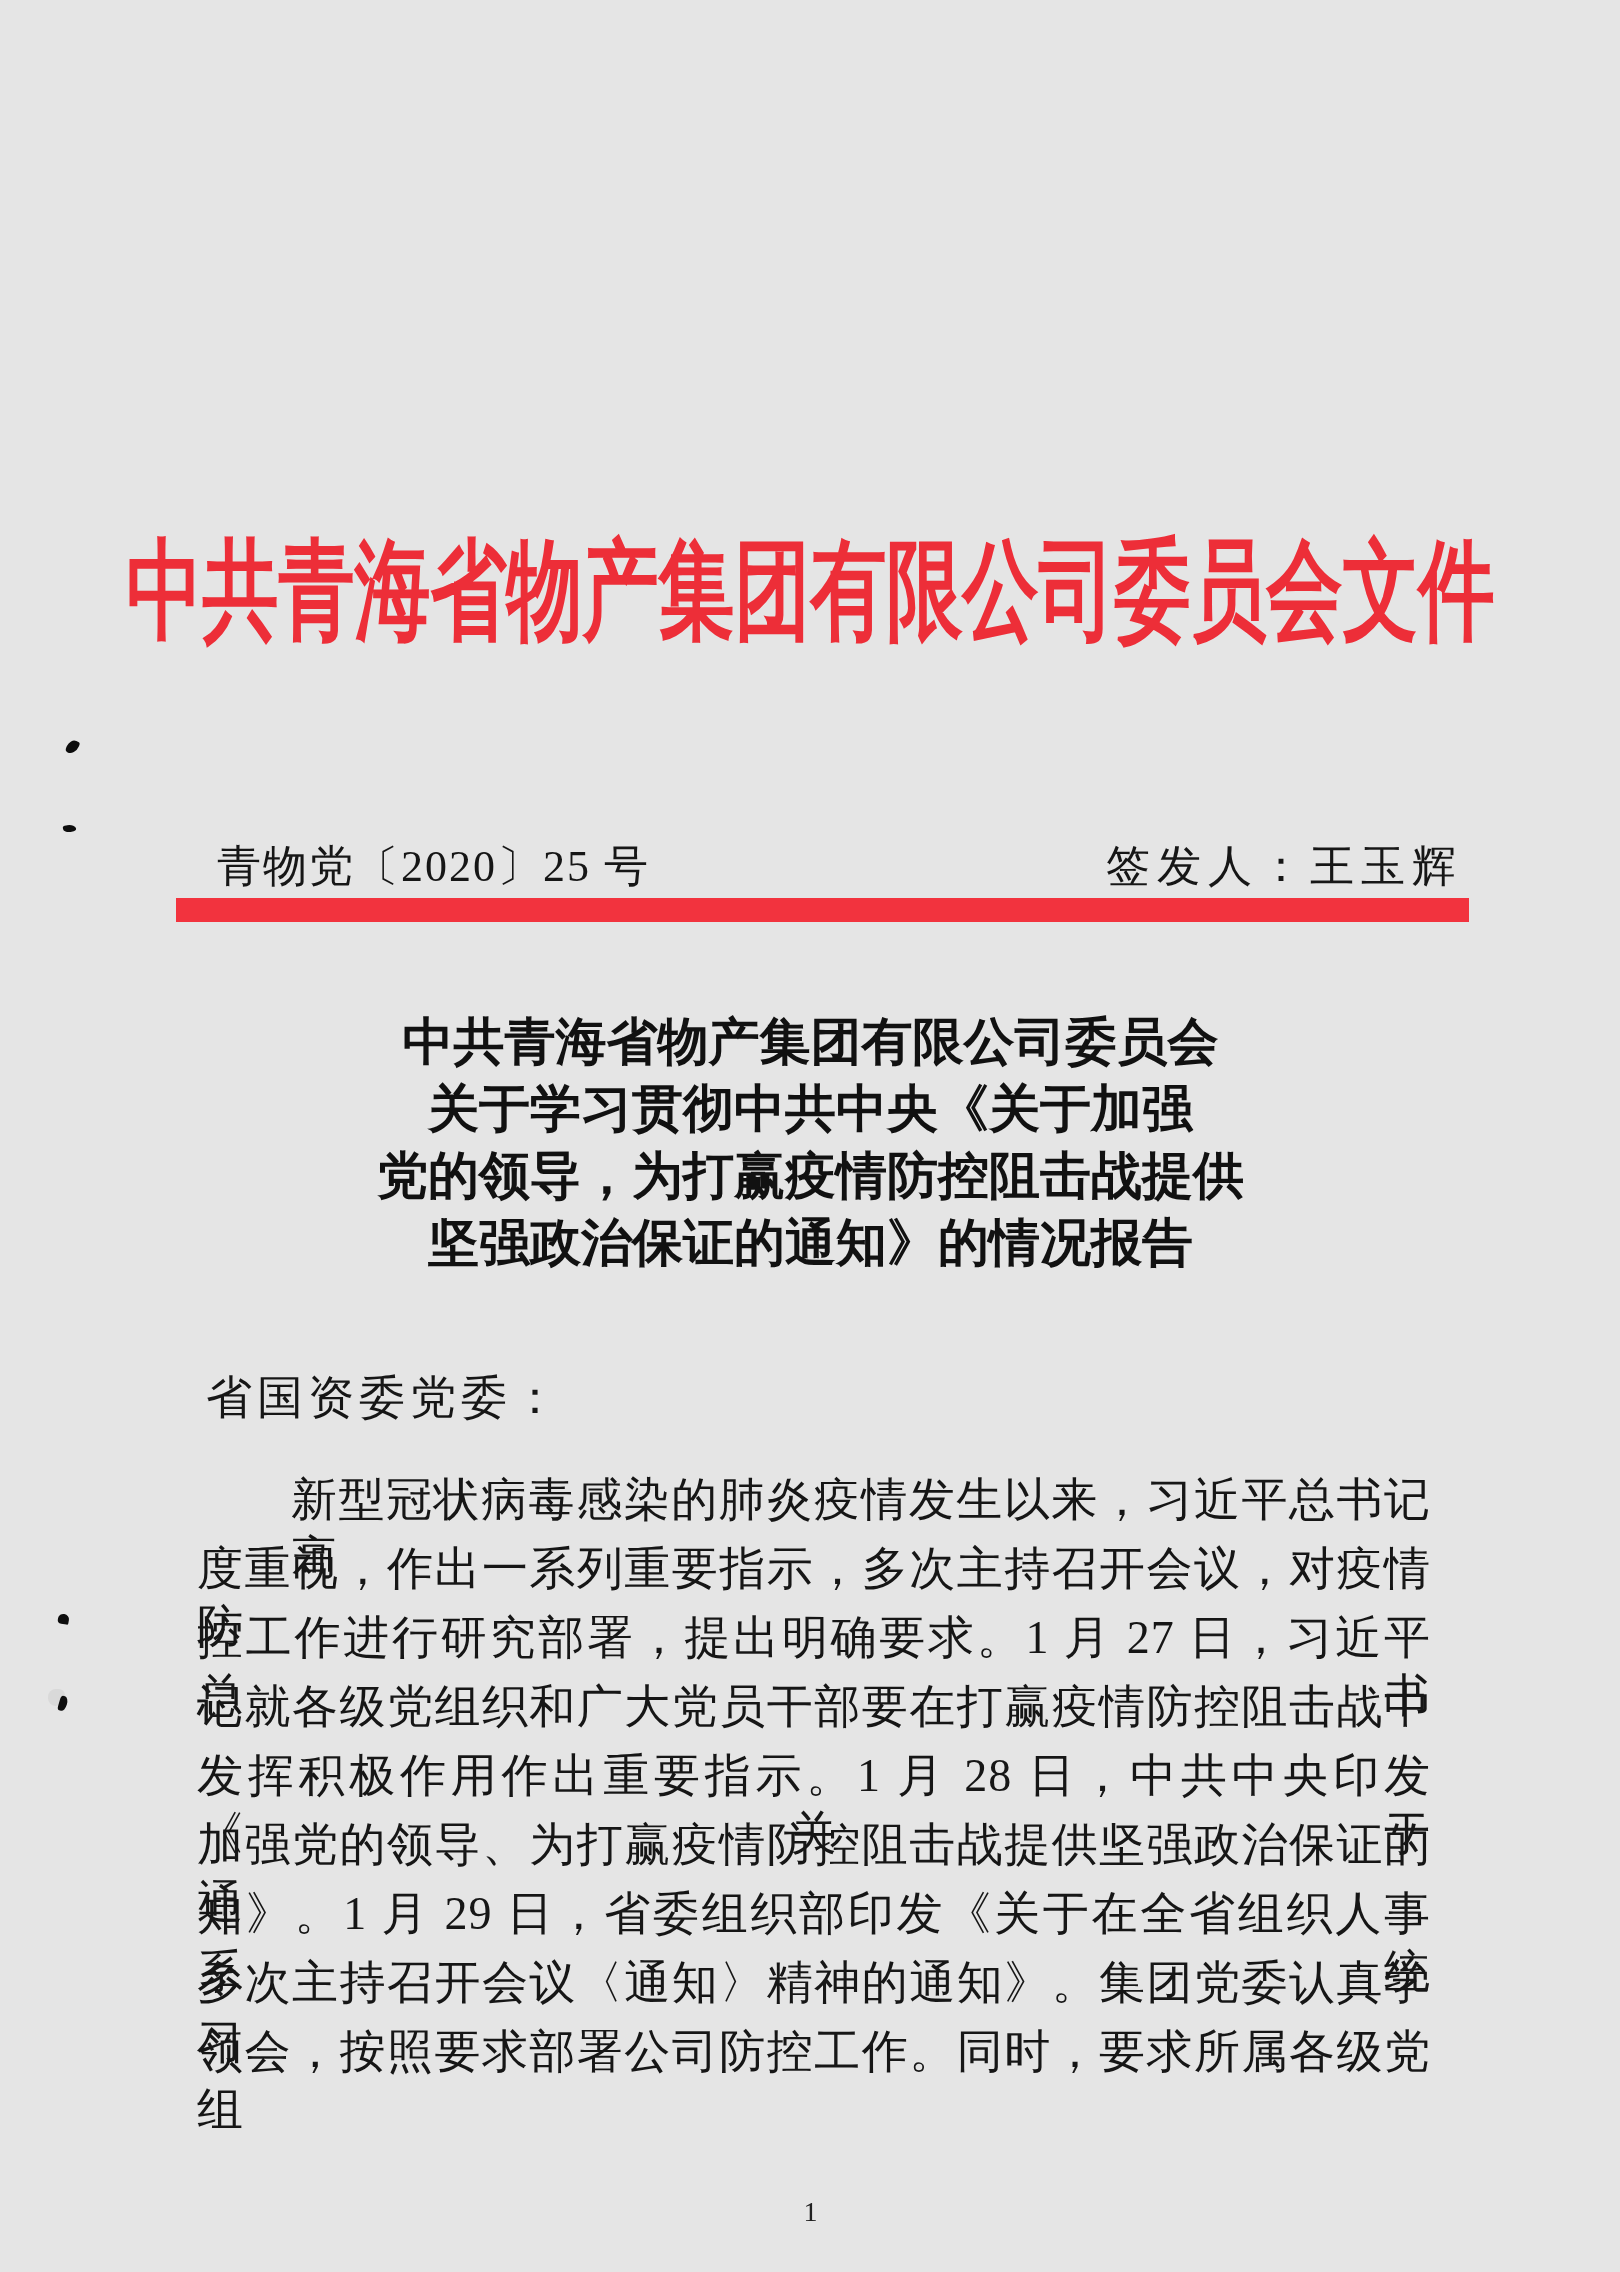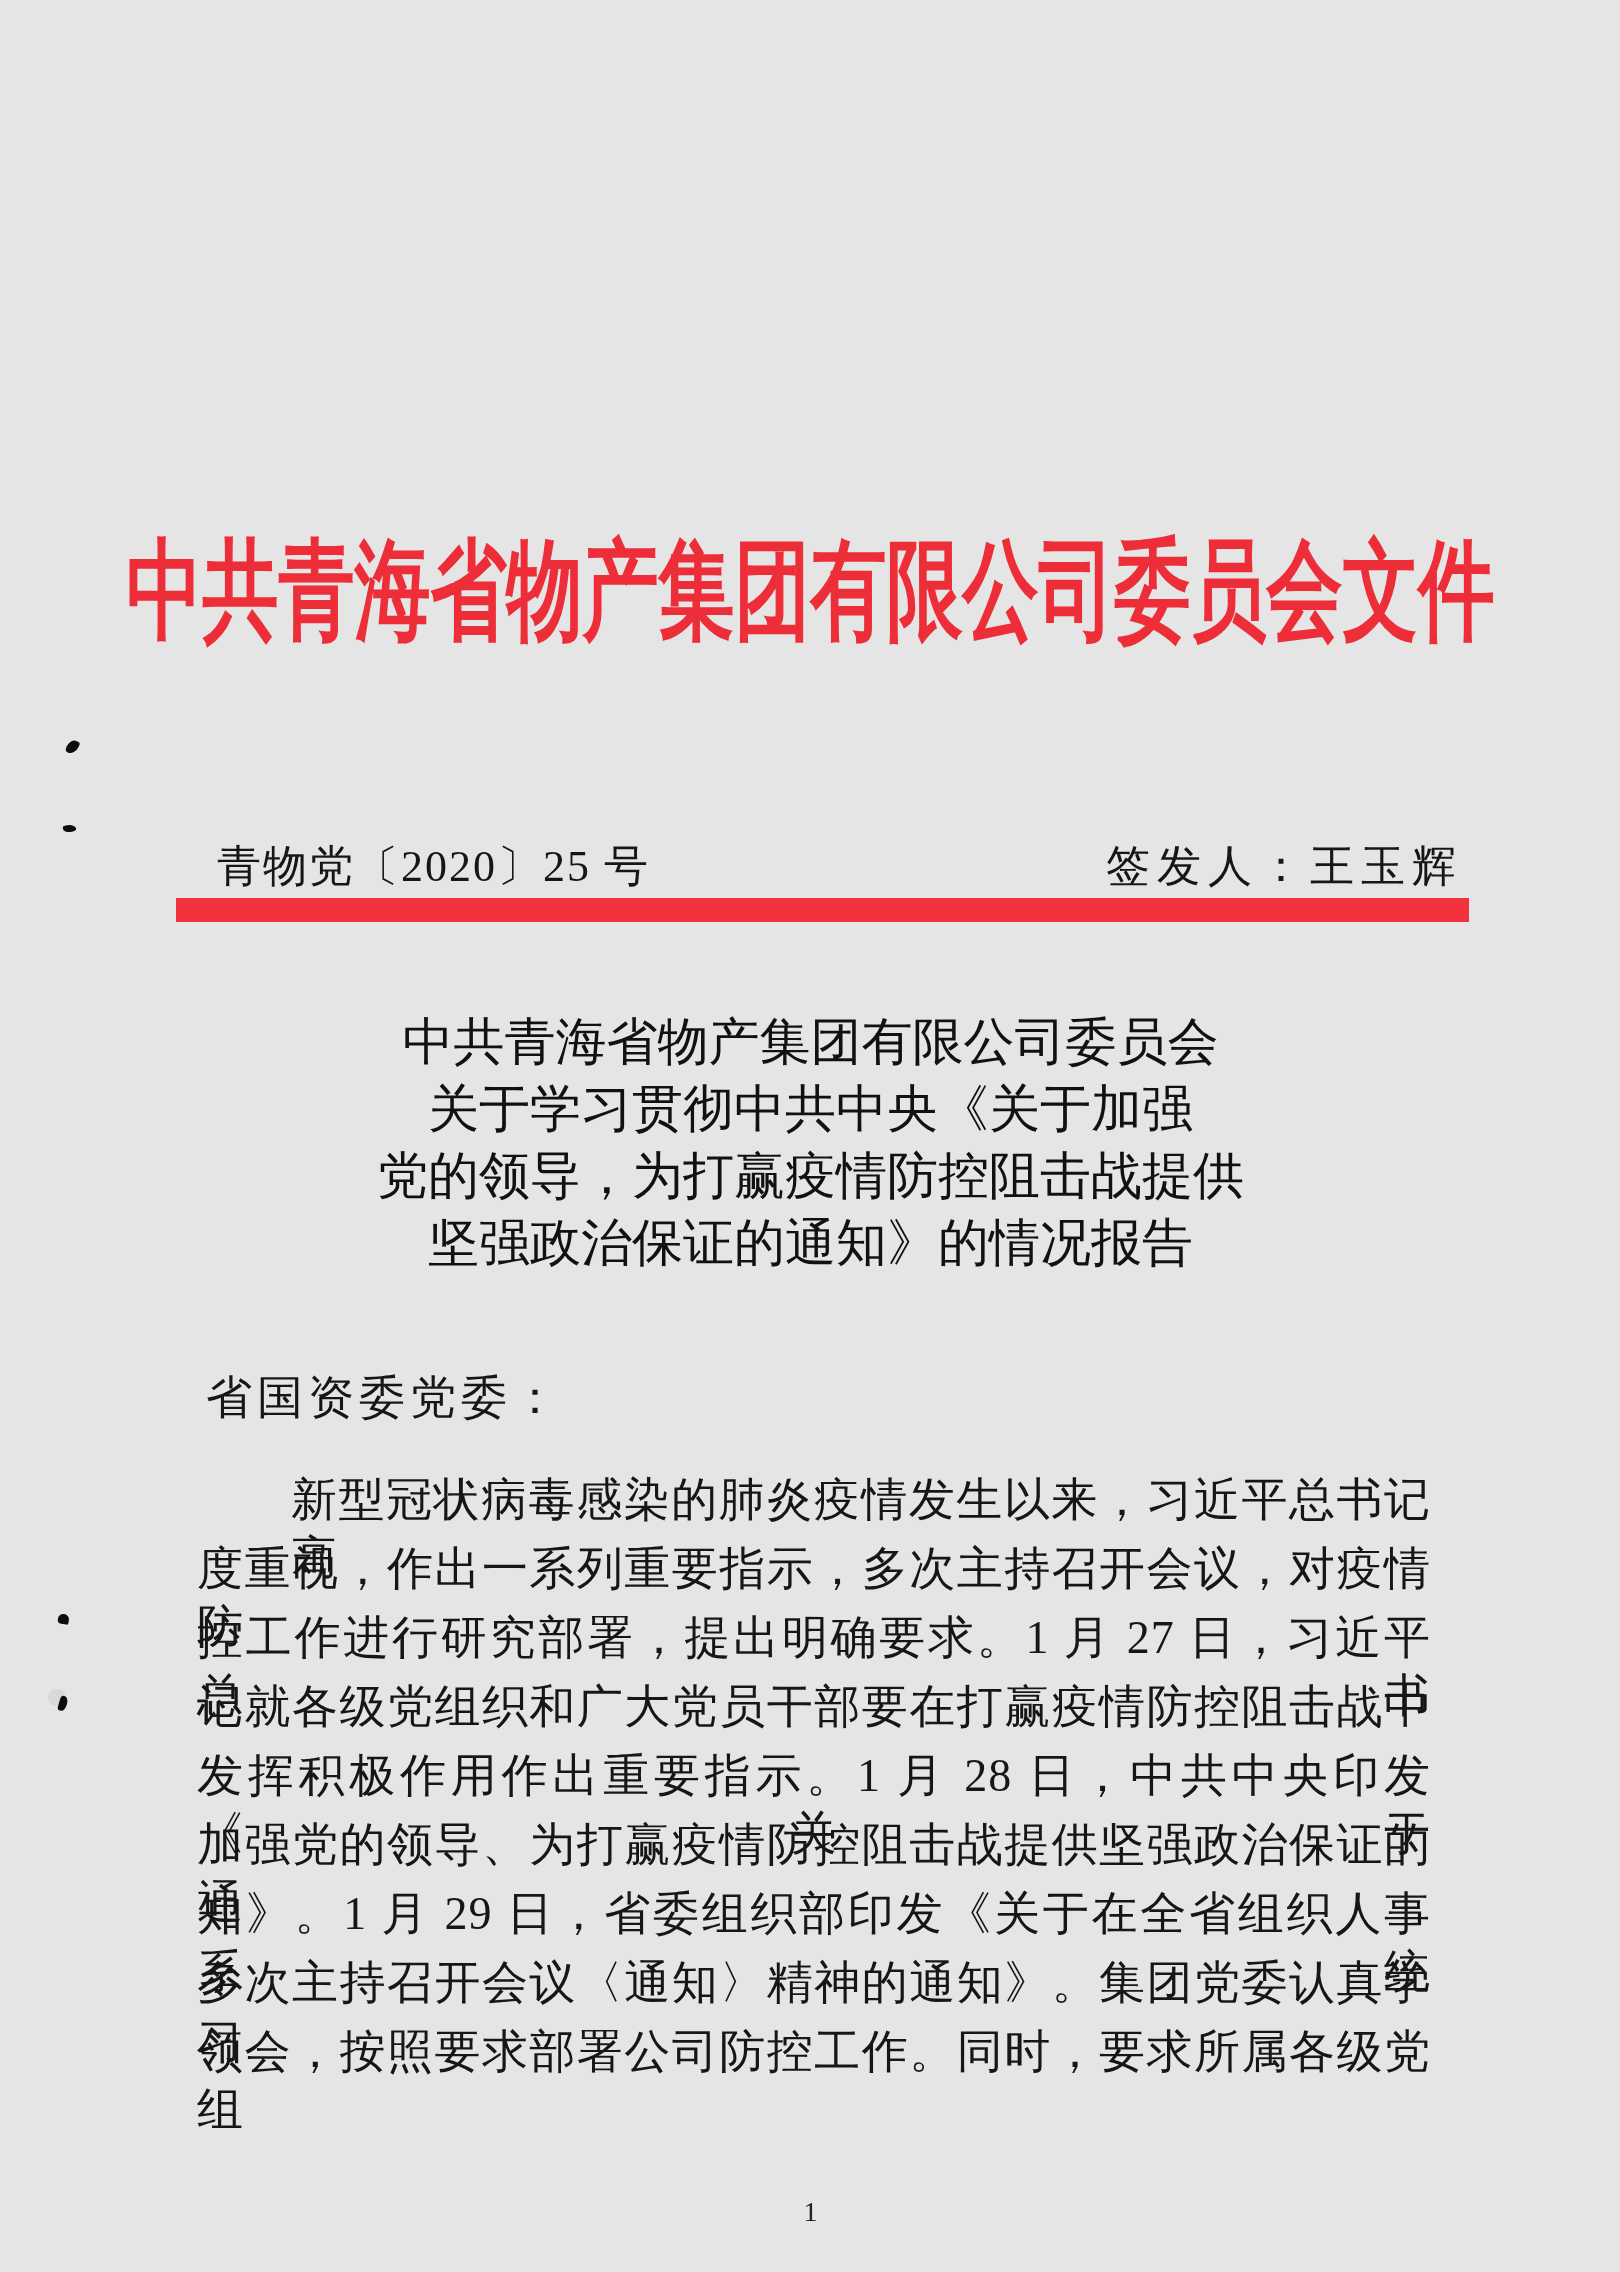--- a/index.html
+++ b/index.html
@@ -46,21 +46,21 @@
     width:1293px;
     height:24px;
     background:#f2333e;
   }
   .doc-title{
     position:absolute;
     top:1009px;
     left:0;
     width:100%;
     text-align:center;
-    font-weight:normal;
+    font-weight:bold;
     font-size:51px;
     line-height:67px;
     color:#111111;
   }
   .salutation{
     position:absolute;
     top:1367px;
     left:197px;
     font-size:46px;
     letter-spacing:5px;

